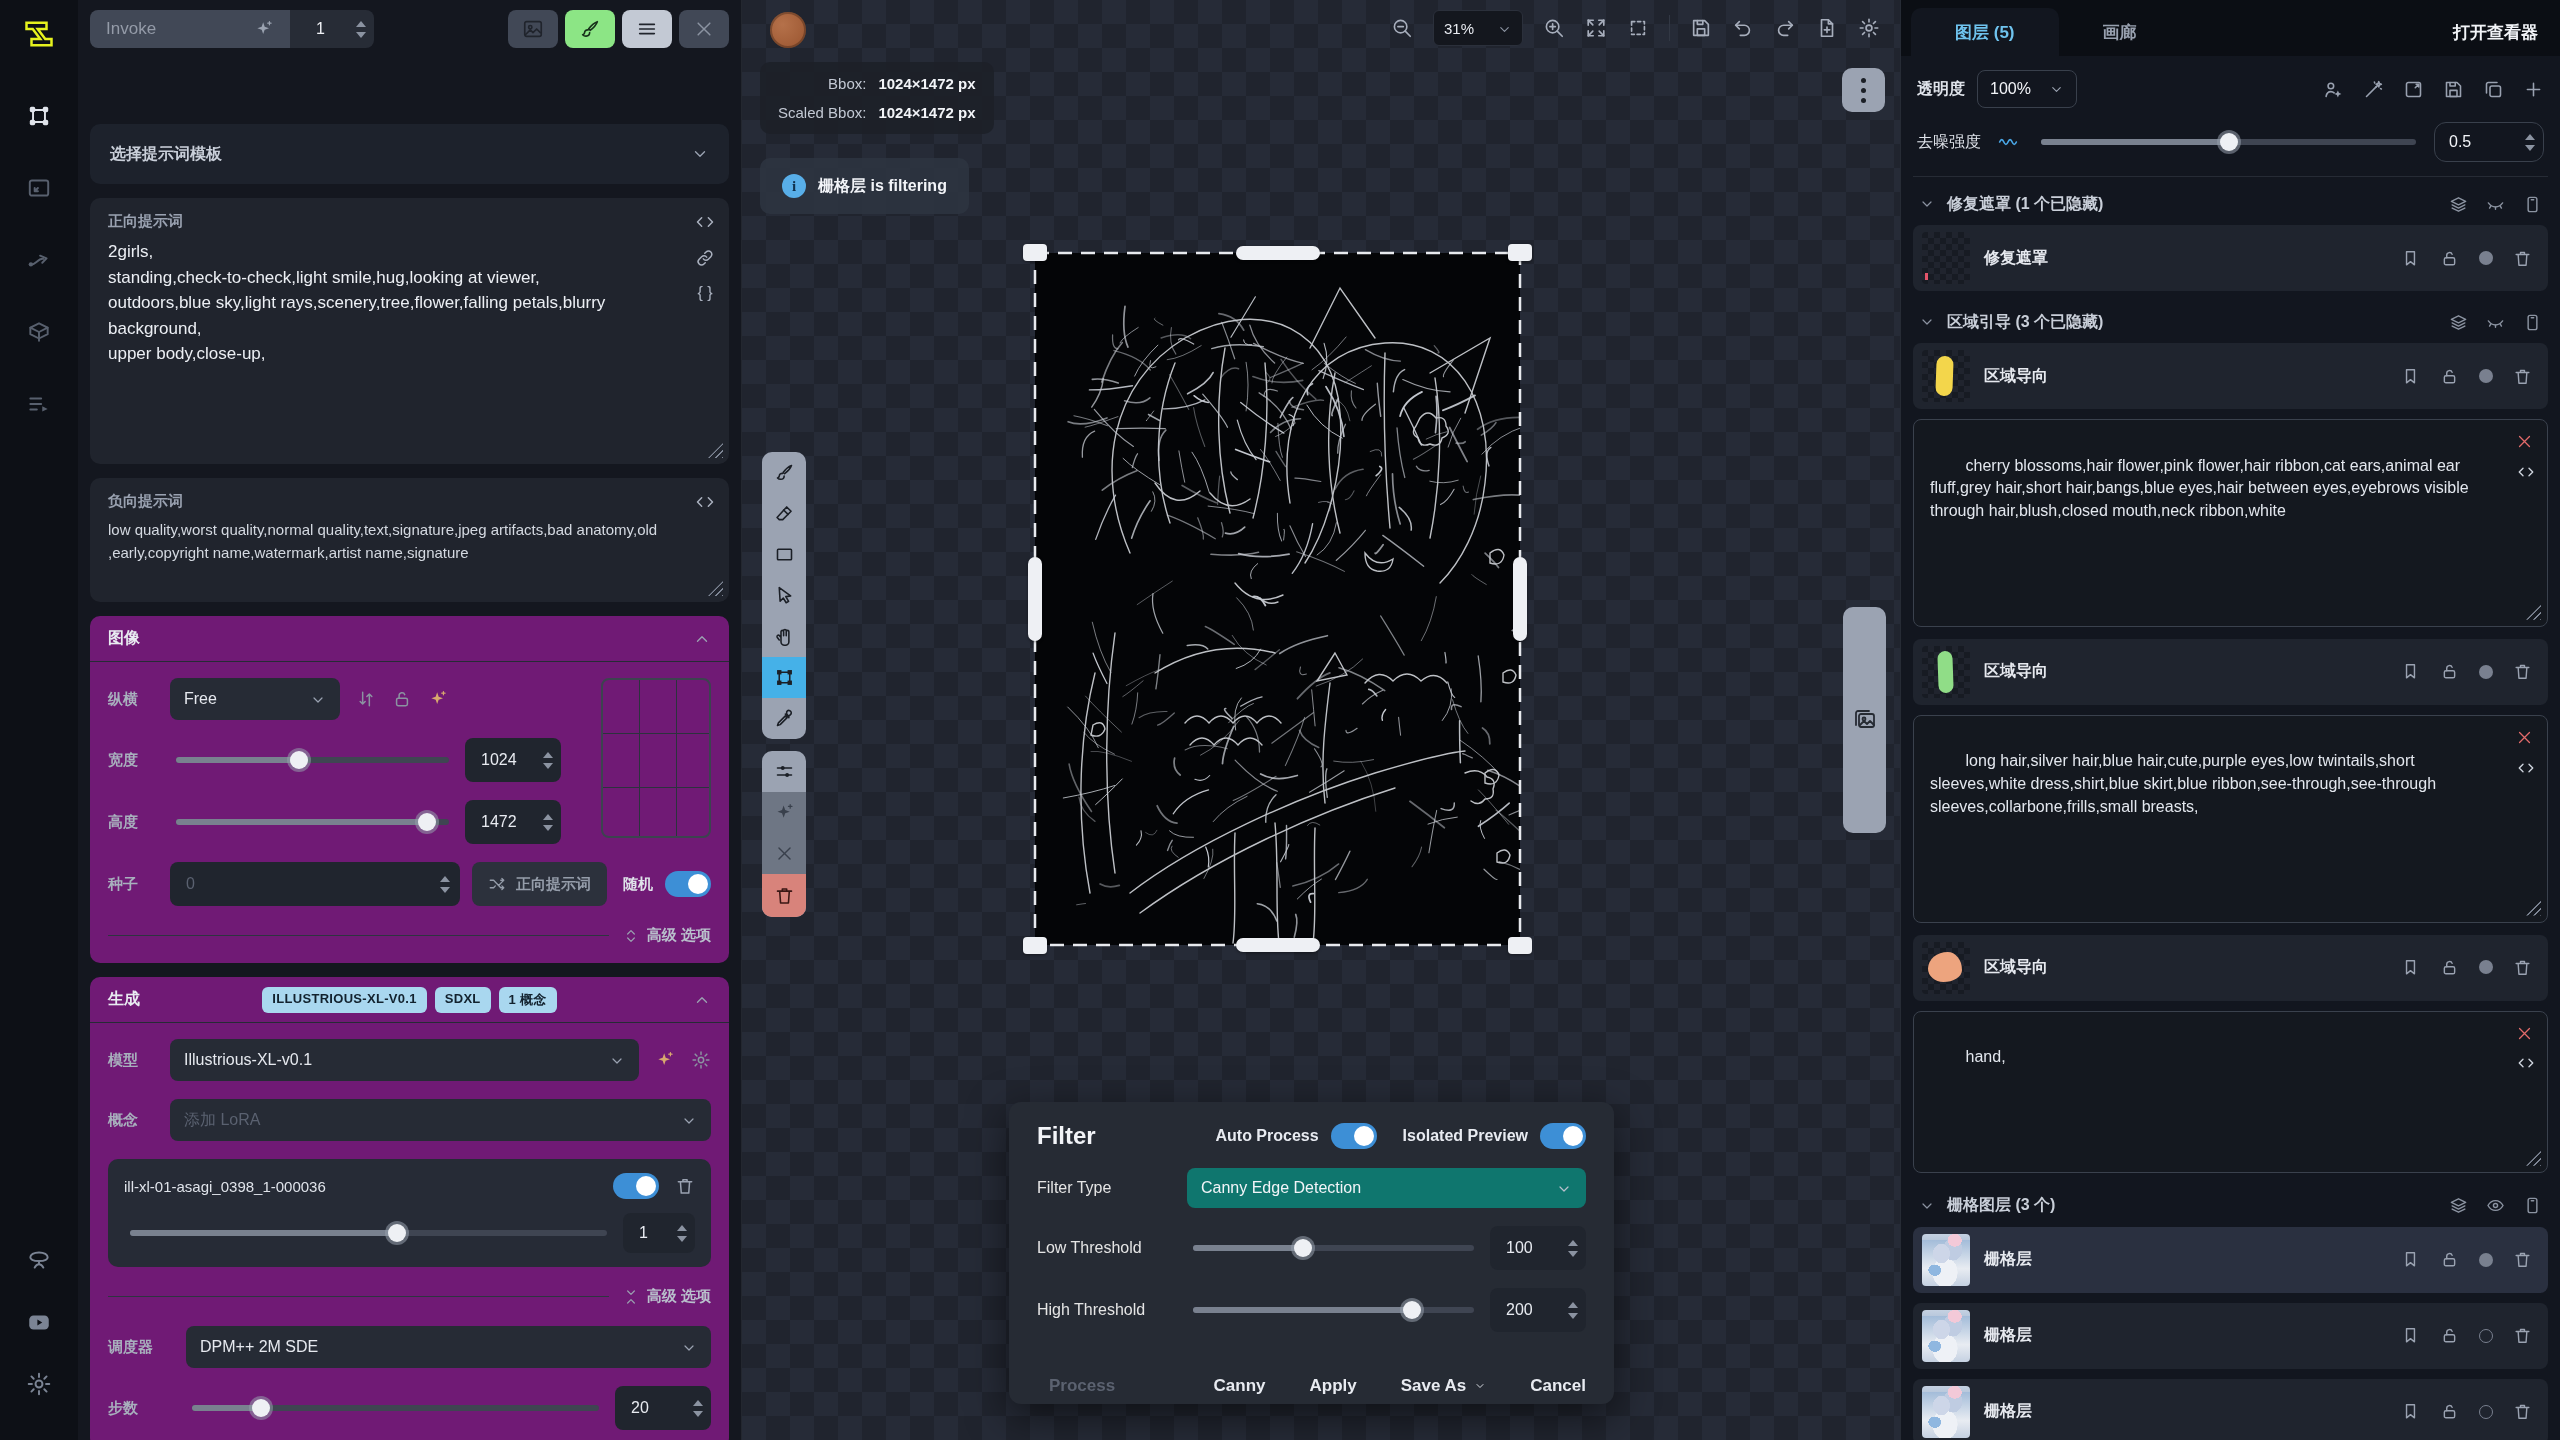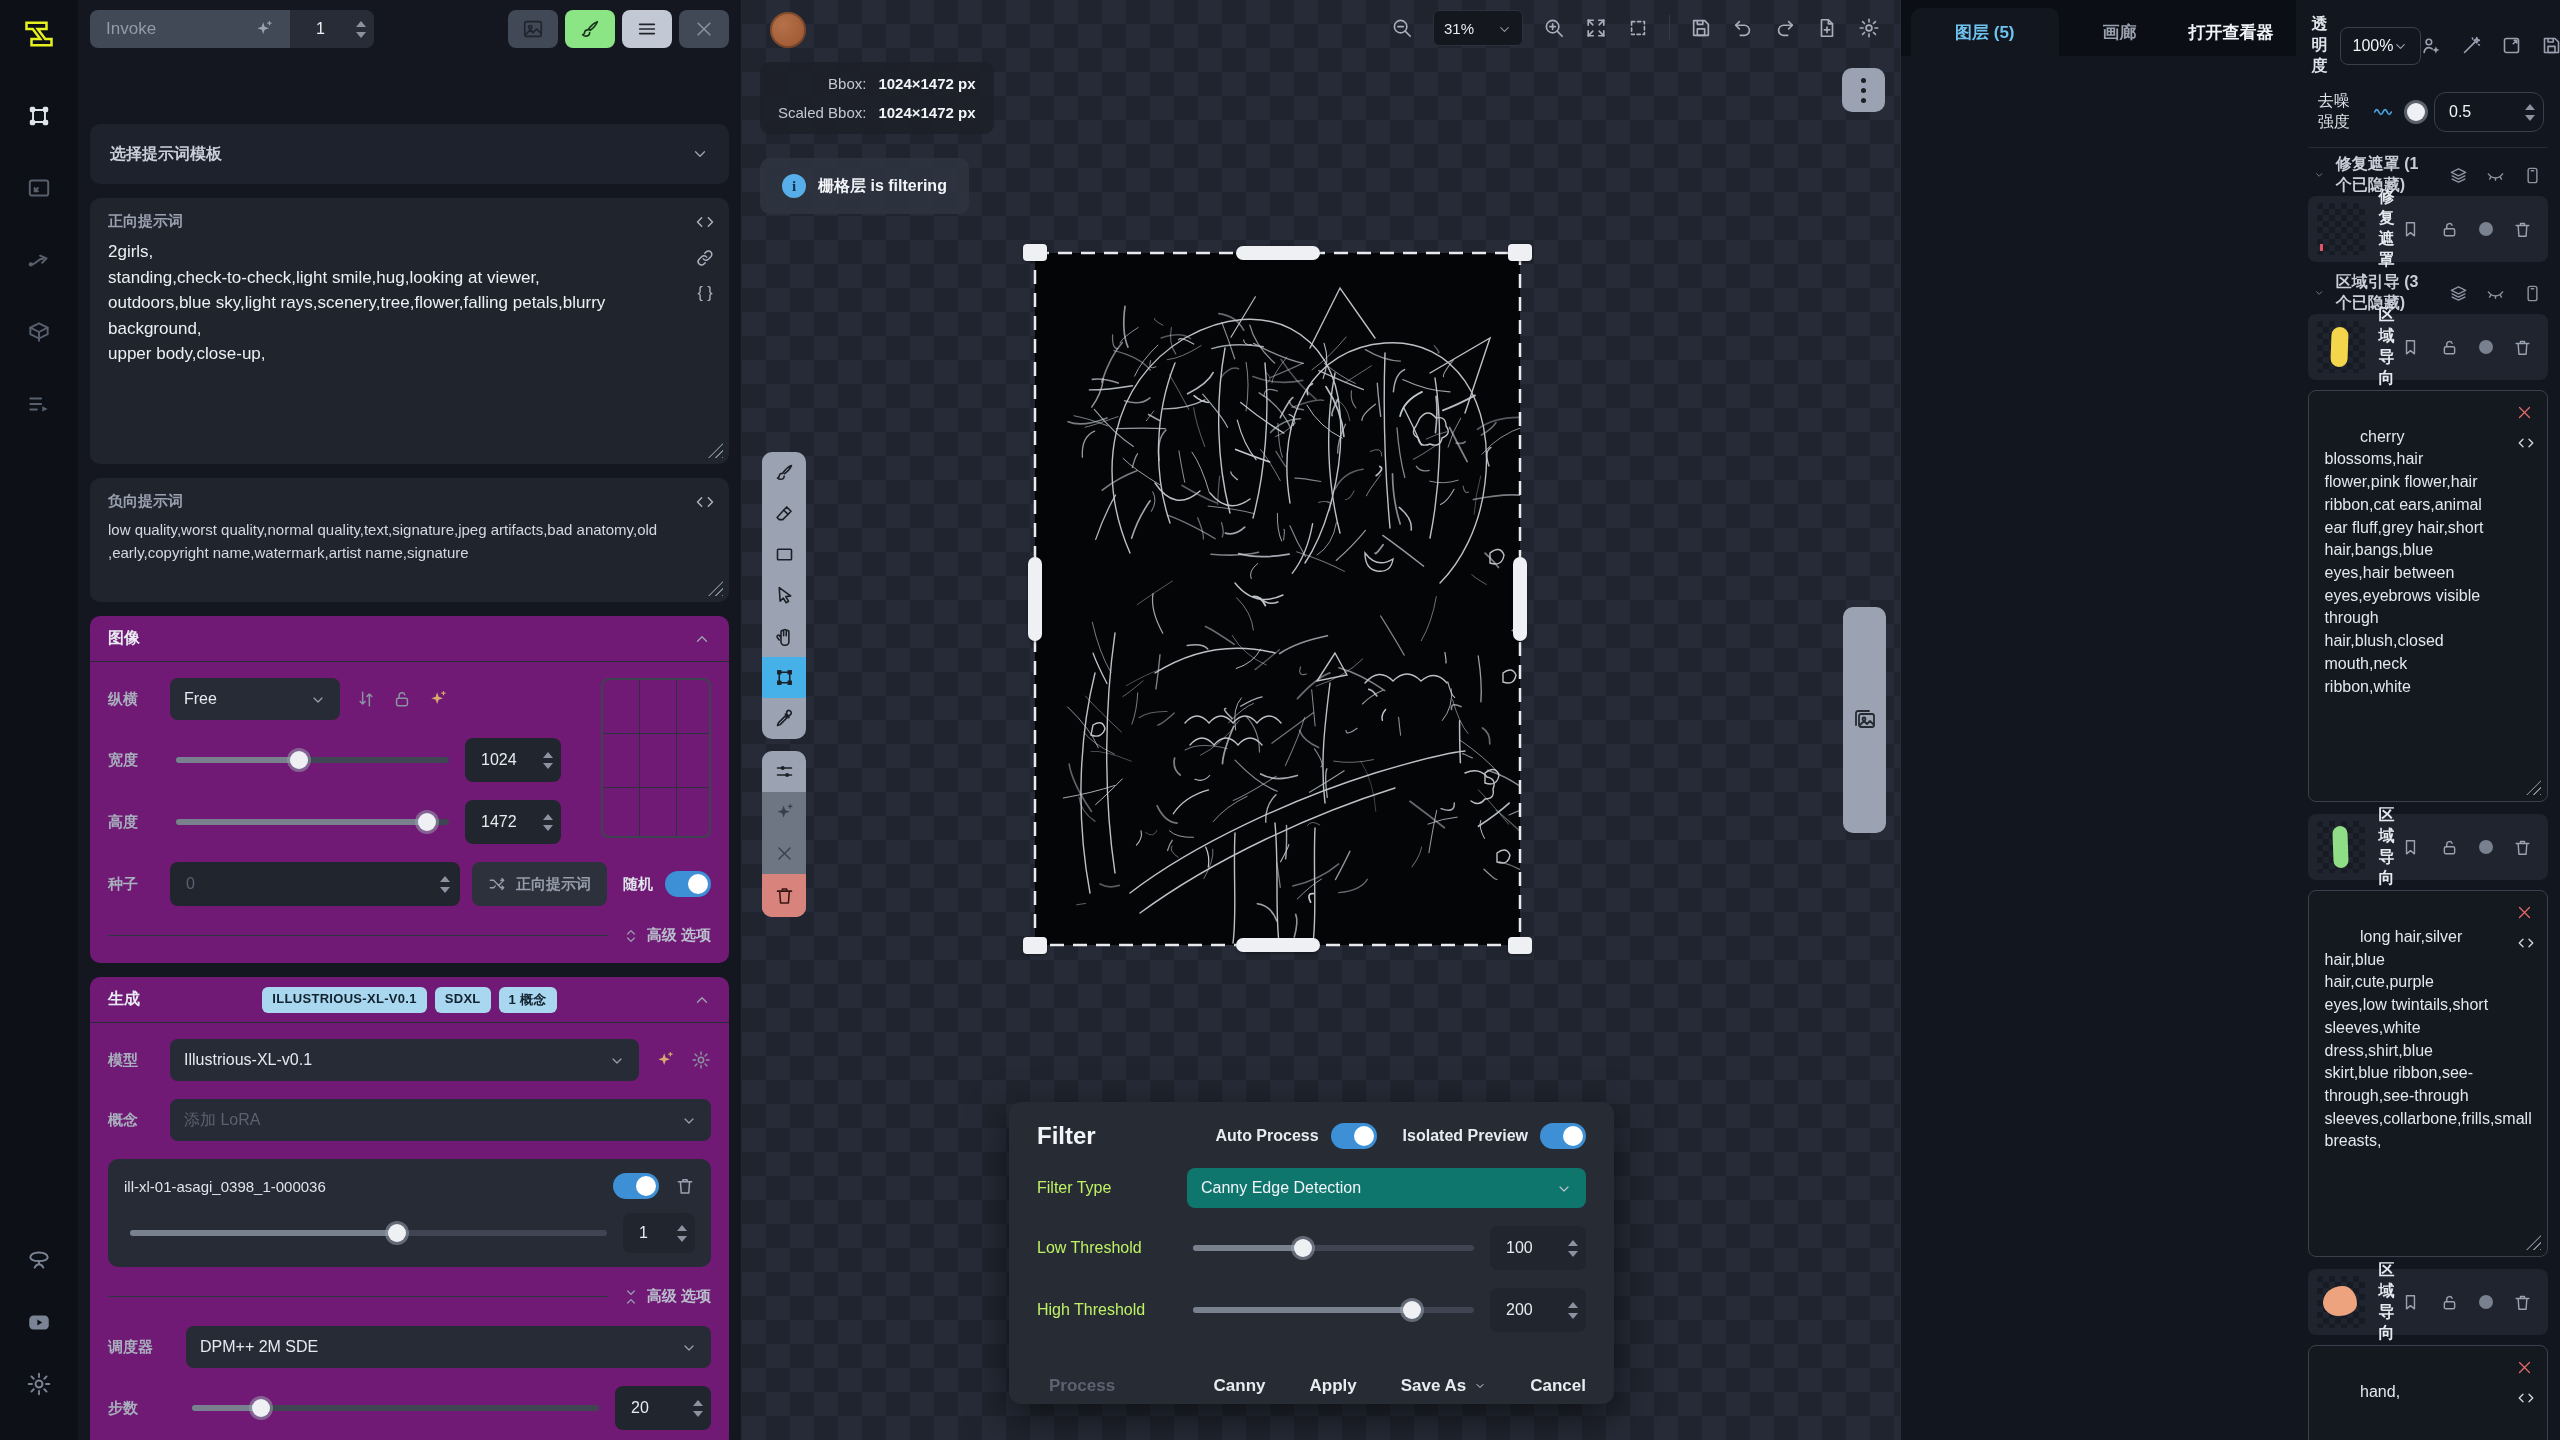--- a/index.html
+++ b/index.html
@@ -139,31 +139,31 @@
   .h-mid-v { width:14px; height:84px; border-radius:7px; top:50%; margin-top:-42px; }
   .h-ml { left:-7px; } .h-mr { right:-7px; }
 
   
   .filter-dlg { position:absolute; left:267px; top:1102px; width:605px; height:302px; background:#262b34;
     border-radius:12px; box-shadow:0 12px 40px rgba(0,0,0,.55); padding:20px 28px; }
   .fd-head { display:flex; align-items:center; }
   .fd-title { font-size:24px; font-weight:bold; color:#f2f4f8; margin-right:auto; }
   .fd-tgl { display:flex; align-items:center; gap:12px; margin-left:26px; font-size:16px; font-weight:bold; color:#e8ebf1; }
   .fd-row { display:flex; align-items:center; margin-top:18px; }
-  .fd-label { width:150px; flex-shrink:0; font-size:16px; color:#bef264; }
+  .fd-label { width:150px; flex-shrink:0; font-size:16px; color:#e5e5e5; }
   .fd-select { flex:1; height:40px; background:#0f766e; border-radius:8px; display:flex; align-items:center;
     padding:0 14px; font-size:16px; color:#f2f4f8; }
   .fd-select .chev { margin-left:auto; color:#b9c0cc; }
   .fd-foot { display:flex; align-items:center; margin-top:44px; font-size:17px; font-weight:bold; gap:44px; }
   .fd-foot .muted { color:#5b6270; margin-right:auto; margin-left:12px; }
   .fd-btn { color:#e8ebf1; display:flex; align-items:center; gap:8px; }
 
   
   .right-panel { width:660px; flex-shrink:0; background:#12161f; border-left:1px solid #262b35;
-    display:flex; flex-direction:row; }
+    display:flex; flex-direction:column; }
   .tabbar { height:56px; background:#0b0e14; display:flex; align-items:flex-end; padding:0 14px 0 10px; flex-shrink:0; }
   .tab { height:48px; display:flex; align-items:center; justify-content:center; font-size:17px; font-weight:bold; padding:0 44px; }
   .tab.active { background:#12161f; color:#6fc3ee; border-radius:10px 10px 0 0; }
   .tab.idle { color:#98a0af; }
   .open-viewer { margin-left:auto; color:#f2f4f8; font-size:17px; font-weight:bold; padding:0 8px 12px; }
   .rp-body { flex:1; padding:10px 10px 0; overflow:hidden; }
   .op-row { display:flex; align-items:center; padding:4px 6px 12px; }
   .op-label { font-size:16px; font-weight:bold; color:#dfe3ea; margin-right:12px; }
   .op-select { width:100px; height:38px; border:1px solid #39404c; border-radius:8px; display:flex; align-items:center;
     padding:0 12px; font-size:16px; color:#f2f4f8; }

